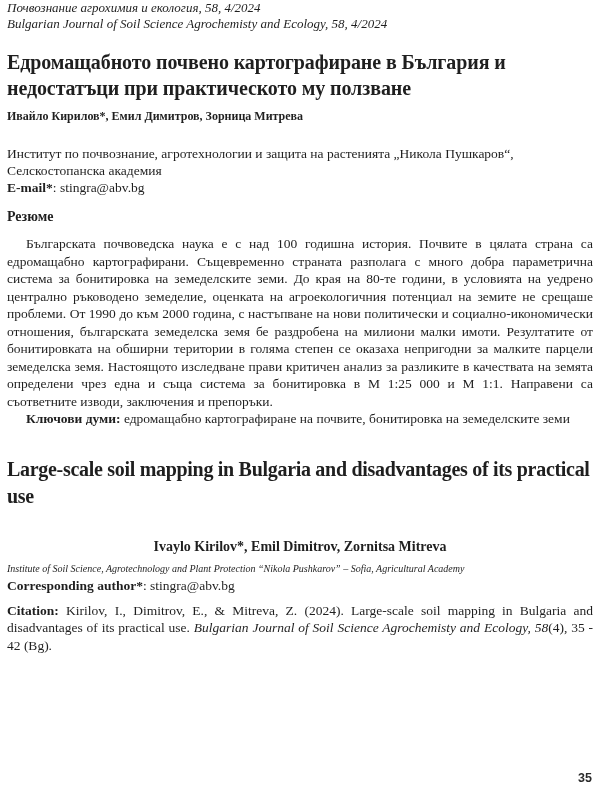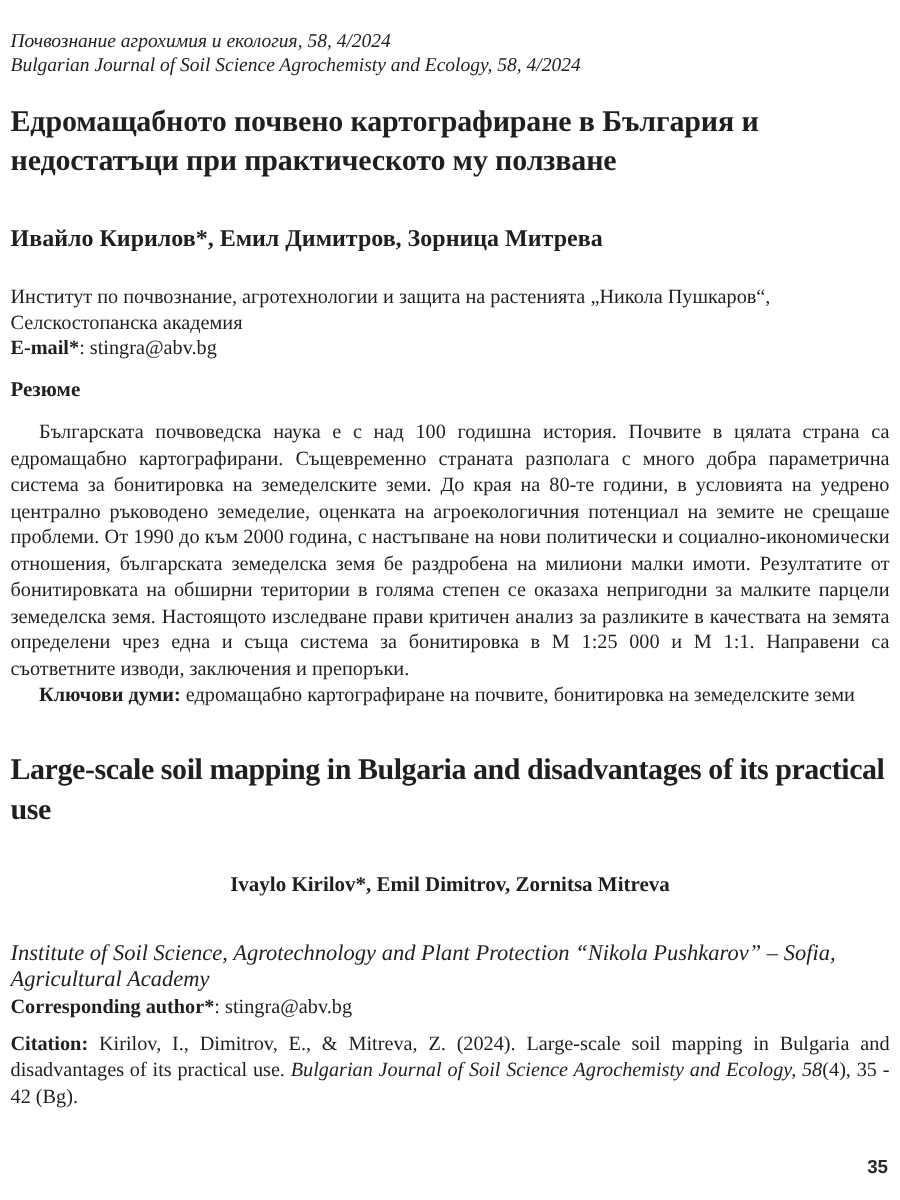--- a/index.html
+++ b/index.html
@@ -7,21 +7,21 @@
     width: 600px; height: 800px;
     background: #ffffff;
     color: #1f1f1f;
     font-family: "Liberation Serif", serif;
     overflow: hidden;
     position: relative;
   }
   .page {
     position: relative;
     width: 600px; height: 800px;
-    padding: 19px 7px 0 7px;
+    padding: 0 7px 0 7px;
     box-sizing: border-box;
   }
   .journal-line {
     font-style: italic;
     font-size: 13px;
     line-height: 16px;
   }
   .doi-line {
     font-style: italic;
     font-size: 13.5px;
@@ -29,23 +29,23 @@
     margin-top: 27px;
   }
   .title-bg {
     margin-top: 17px;
     font-weight: bold;
     font-size: 20px;
     line-height: 26px;
     letter-spacing: -0.1px;
   }
   .authors-bg {
-    margin-top: 31px;
+    margin-top: 6px;
     font-weight: bold;
-    font-size: 16px;
+    font-size: 12px;
     line-height: 18px;
   }
   .affil-bg {
     margin-top: 20px;
     font-size: 13.5px;
     line-height: 17px;
   }
   .email-line {
     font-size: 13.5px;
     line-height: 17px;
@@ -79,23 +79,23 @@
     letter-spacing: -0.3px;
   }
   .authors-en {
     margin-top: 28px;
     font-weight: bold;
     font-size: 14px;
     line-height: 18px;
     text-align: center;
   }
   .affil-en {
-    margin-top: 28px;
+    margin-top: 4px;
     font-style: italic;
-    font-size: 15px;
+    font-size: 10px;
     line-height: 17px;
   }
   .corresponding-line {
     font-size: 13.5px;
     line-height: 17px;
   }
   .corresponding-line .lbl { font-weight: bold; }
   .citation {
     margin-top: 8px;
     font-size: 13.5px;

